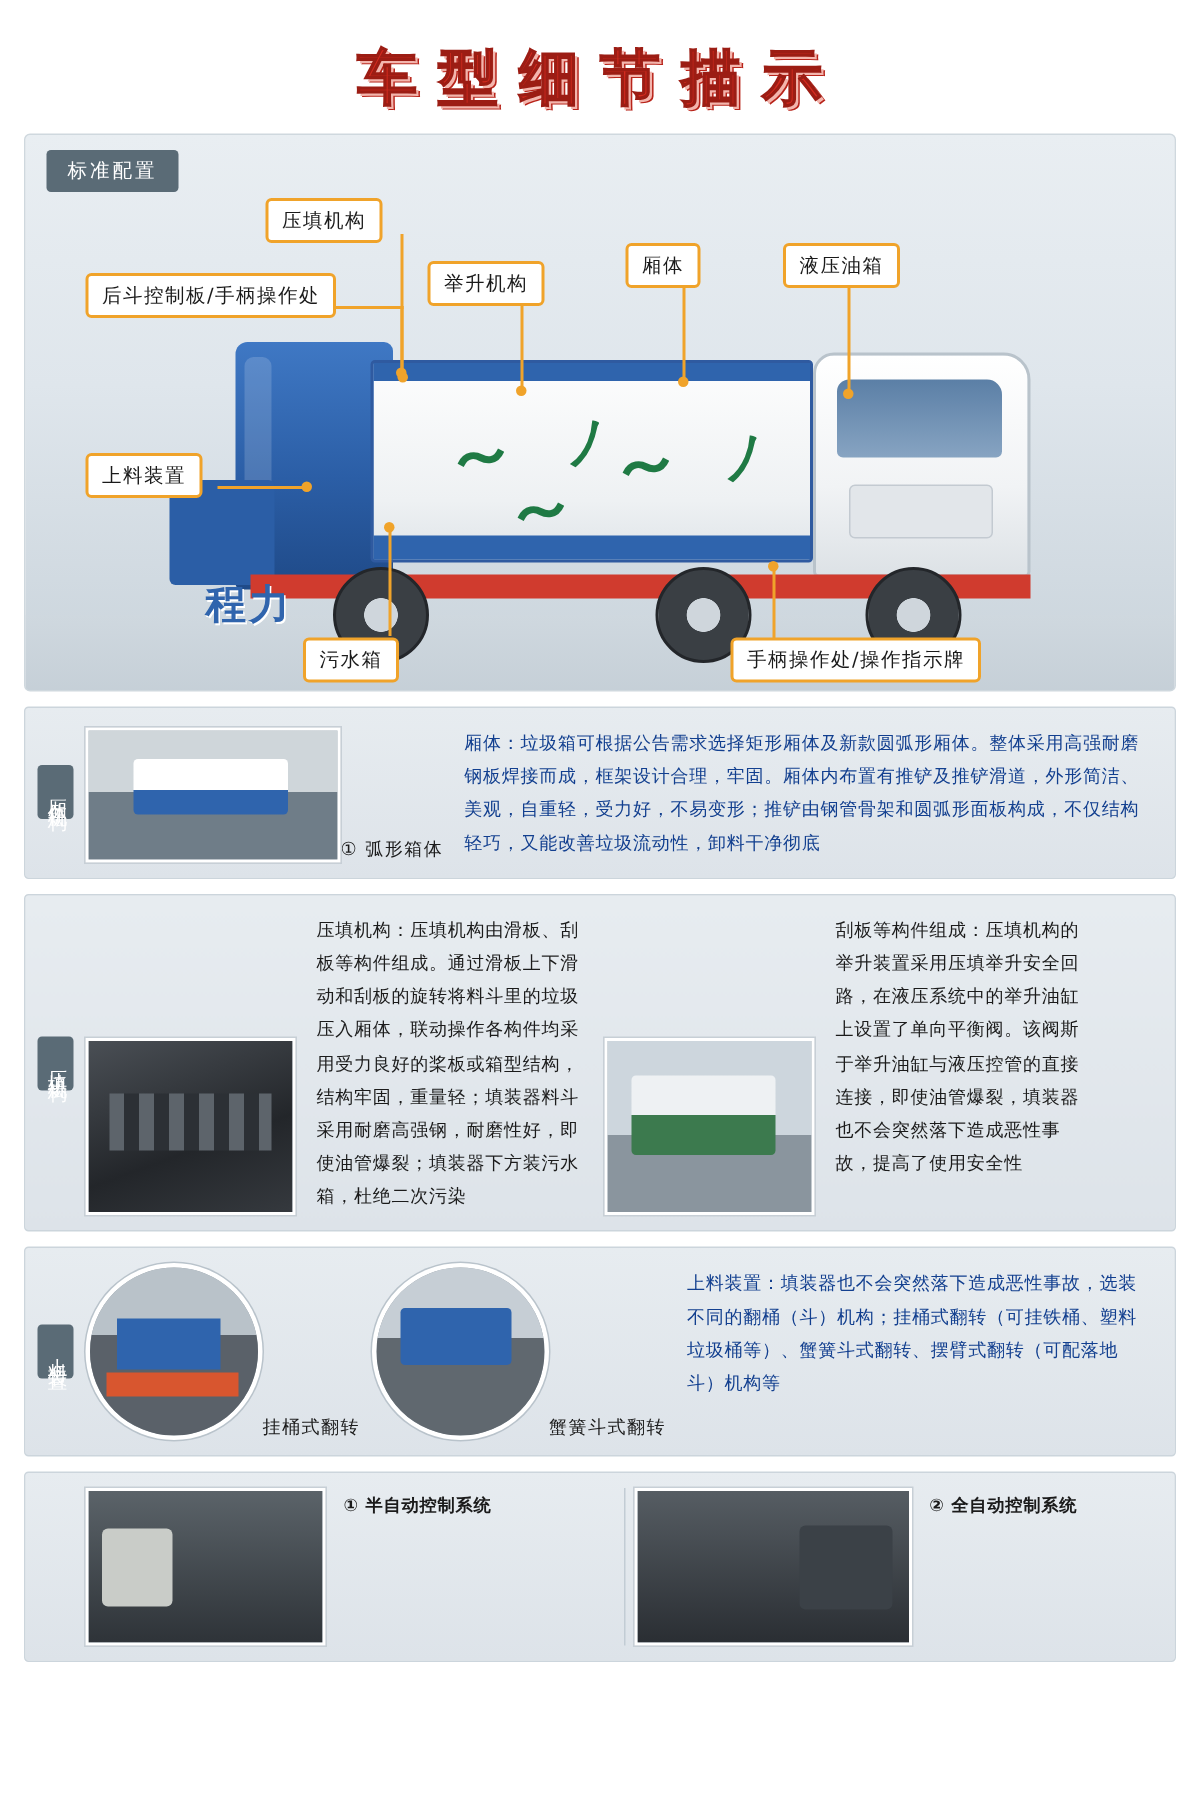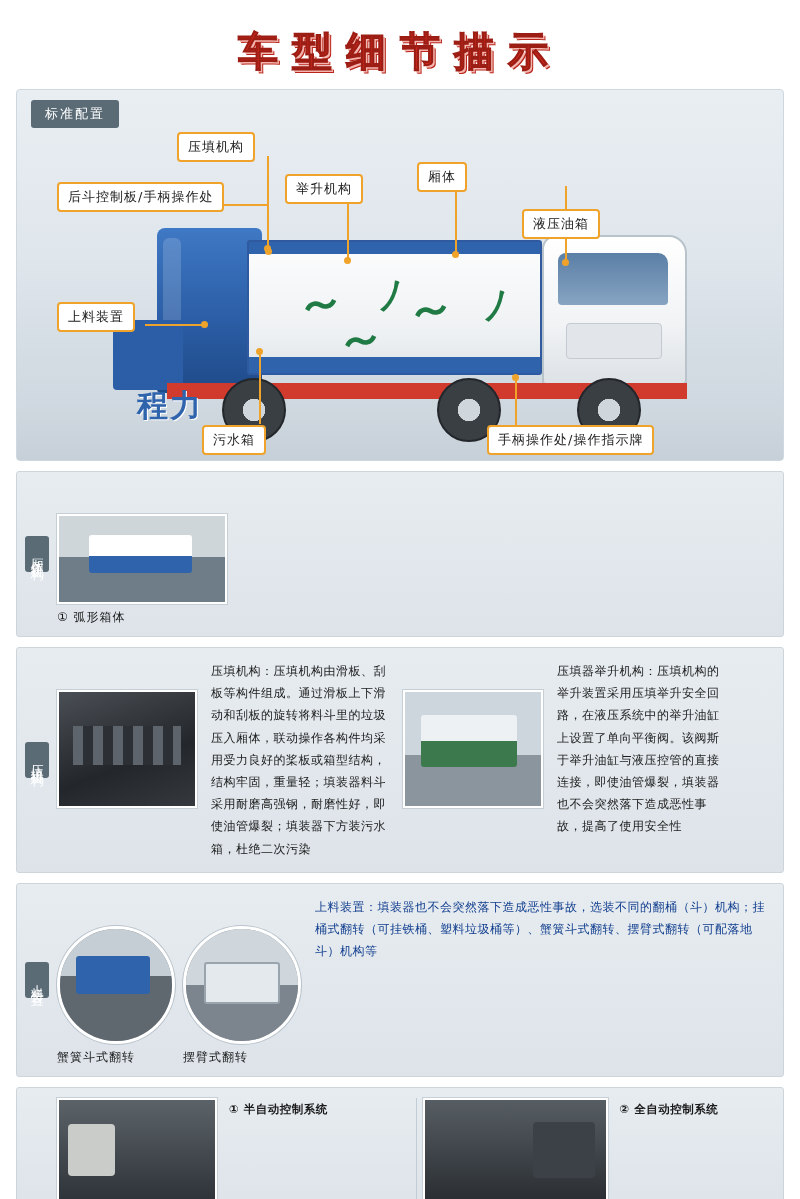--- a/index.html
+++ b/index.html
@@ -91,21 +91,21 @@
   .body-box .stripe-bot {
     position: absolute; left: 0; right: 0; bottom: 0; height: 16px;
     background: #2f64ad;
   }
   .swoosh {
     position: absolute; color: #1f7a44; font-size: 34px; font-weight: bold;
     transform: rotate(-12deg);
   }
   .brand-text {
     position: absolute; left: 120px; top: 185px;
-    font-size: 31px; font-weight: bold; color: #2f64ad;
+    font-size: 27px; font-weight: bold; color: #2f64ad;
     letter-spacing: 2px;
     text-shadow: 1px 1px 0 #fff;
   }
   .packer {
     position: absolute; left: 140px; top: 28px; width: 105px; height: 165px;
     background: linear-gradient(180deg,#3f78c4 0%, #2b5ea6 55%, #1f4a88 100%);
     border-radius: 8px 6px 4px 4px;
   }
   .packer:after {
     content: ""; position: absolute; left: 6px; top: 10px; width: 18px; height: 140px;
@@ -164,21 +164,21 @@
     color: #fff;
     font-size: 13px;
     letter-spacing: 3px;
     padding: 12px 4px;
     border-radius: 3px;
     writing-mode: vertical-rl;
     text-orientation: upright;
     line-height: 1.2;
   }
   .row-content { flex: 1; display: flex; padding: 10px 8px 10px 0; gap: 8px; }
-  .thumb-wrap { display: flex; flex-direction: column; align-items: flex-start; margin-top: 32px; }
+  .thumb-wrap { display: flex; flex-direction: row; align-items: flex-end; }
   .thumb {
     border: 2px solid #ffffff;
     box-shadow: 0 0 0 1px #c7cfd6;
     overflow: hidden;
     position: relative;
     background: #aeb8c0;
   }
   .thumb-cap { font-size: 12px; color: #1a1a1a; margin-top: 5px; letter-spacing: 1px; }
   .desc {
     flex: 1;
@@ -279,21 +279,21 @@
   <div class="dot" style="left:247px; top:155px;"></div>
 
   <div class="callout" style="left:268px; top:84px;">举升机构</div>
   <div class="leader" style="left:330px; top:96px; width:2px; height:72px;"></div>
   <div class="dot" style="left:327px; top:167px;"></div>
 
   <div class="callout" style="left:400px; top:72px;">厢体</div>
   <div class="leader" style="left:438px; top:96px; width:2px; height:66px;"></div>
   <div class="dot" style="left:435px; top:161px;"></div>
 
-  <div class="callout" style="left:505px; top:72px;margin-top:47px;">液压油箱</div>
+  <div class="callout" style="left:505px; top:72px;">液压油箱</div>
   <div class="leader" style="left:548px; top:96px; width:2px; height:74px;"></div>
   <div class="dot" style="left:545px; top:169px;"></div>
 
   <div class="callout" style="left:40px; top:92px;">后斗控制板/手柄操作处</div>
   <div class="leader" style="left:196px; top:114px; width:56px; height:2px;"></div>
   <div class="leader" style="left:250px; top:114px; width:2px; height:46px;"></div>
   <div class="dot" style="left:248px; top:158px;"></div>
 
   <div class="callout" style="left:40px; top:212px;">上料装置</div>
   <div class="leader" style="left:128px; top:234px; width:58px; height:2px;"></div>
@@ -312,59 +312,60 @@
   <div class="row-label">
     <div class="vlabel">厢体机构</div>
   </div>
   <div class="row-content">
     <div class="thumb-wrap">
       <div class="thumb" style="width:170px;height:90px;">
         <div class="ph ph-a"></div>
       </div>
       <div class="thumb-cap">① 弧形箱体</div>
     </div>
+    <div class="desc blue">厢体：垃圾箱可根据公告需求选择矩形厢体及新款圆弧形厢体。整体采用高强耐磨钢板焊接而成，框架设计合理，牢固。厢体内布置有推铲及推铲滑道，外形简洁、美观，自重轻，受力好，不易变形；推铲由钢管骨架和圆弧形面板构成，不仅结构轻巧，又能改善垃圾流动性，卸料干净彻底</div>
   </div>
 </div>
 
 <div class="row">
   <div class="row-label">
     <div class="vlabel">压填机构</div>
   </div>
   <div class="row-content">
     <div class="thumb-wrap">
       <div class="thumb" style="width:140px;height:118px;">
         <div class="ph ph-dark"></div>
       </div>
     </div>
     <div class="desc" style="max-width:190px;">压填机构：压填机构由滑板、刮板等构件组成。通过滑板上下滑动和刮板的旋转将料斗里的垃圾压入厢体，联动操作各构件均采用受力良好的桨板或箱型结构，结构牢固，重量轻；填装器料斗采用耐磨高强钢，耐磨性好，即使油管爆裂；填装器下方装污水箱，杜绝二次污染</div>
     <div class="thumb-wrap">
       <div class="thumb" style="width:140px;height:118px;">
         <div class="ph ph-lift"></div>
       </div>
     </div>
-    <div class="desc" style="max-width:180px;">压填器举升机构：压填机构的举升装置采用压填举升安全回路，在液压系统中的举升油缸上设置了单向平衡阀。该阀斯于举升油缸与液压控管的直接连接，即使油管爆裂，填装器也不会突然落下造成恶性事故，提高了使用安全性</div>
+    <div class="desc" style="max-width:180px;">刮板等构件组成：压填机构的举升装置采用压填举升安全回路，在液压系统中的举升油缸上设置了单向平衡阀。该阀斯于举升油缸与液压控管的直接连接，即使油管爆裂，填装器也不会突然落下造成恶性事故，提高了使用安全性</div>
   </div>
 </div>
 
 <div class="row">
   <div class="row-label">
     <div class="vlabel">上料装置</div>
   </div>
   <div class="row-content">
     <div class="thumb-wrap">
       <div class="circ">
-        <div class="ph ph-c2"></div>
-      </div>
-      <div class="thumb-cap">蟹簧斗式翻转</div>
+        <div class="ph ph-c1"></div>
+      </div>
+      <div class="thumb-cap">挂桶式翻转</div>
     </div>
     <div class="thumb-wrap">
       <div class="circ">
-        <div class="ph ph-c3"></div>
-      </div>
-      <div class="thumb-cap">摆臂式翻转</div>
+        <div class="ph ph-c2"></div>
+      </div>
+      <div class="thumb-cap">蟹簧斗式翻转</div>
     </div>
     <div class="desc blue">上料装置：填装器也不会突然落下造成恶性事故，选装不同的翻桶（斗）机构；挂桶式翻转（可挂铁桶、塑料垃圾桶等）、蟹簧斗式翻转、摆臂式翻转（可配落地斗）机构等</div>
   </div>
 </div>
 
 <div class="row">
   <div class="row-label">
     
   </div>
   <div class="row-content" style="flex-direction:column; padding-right:8px;">

